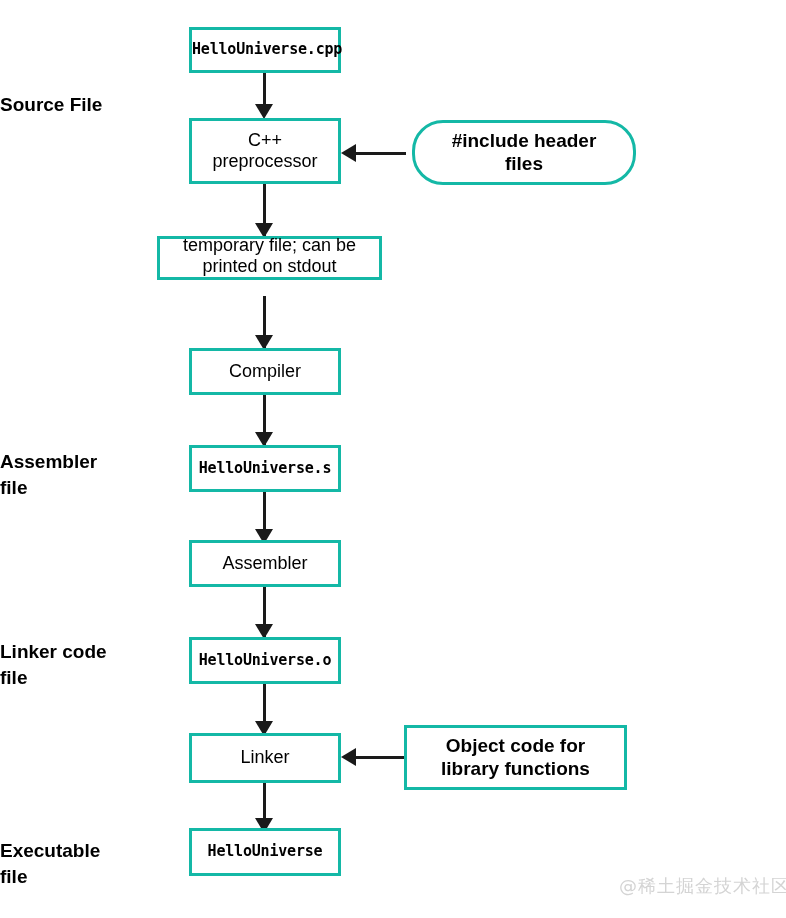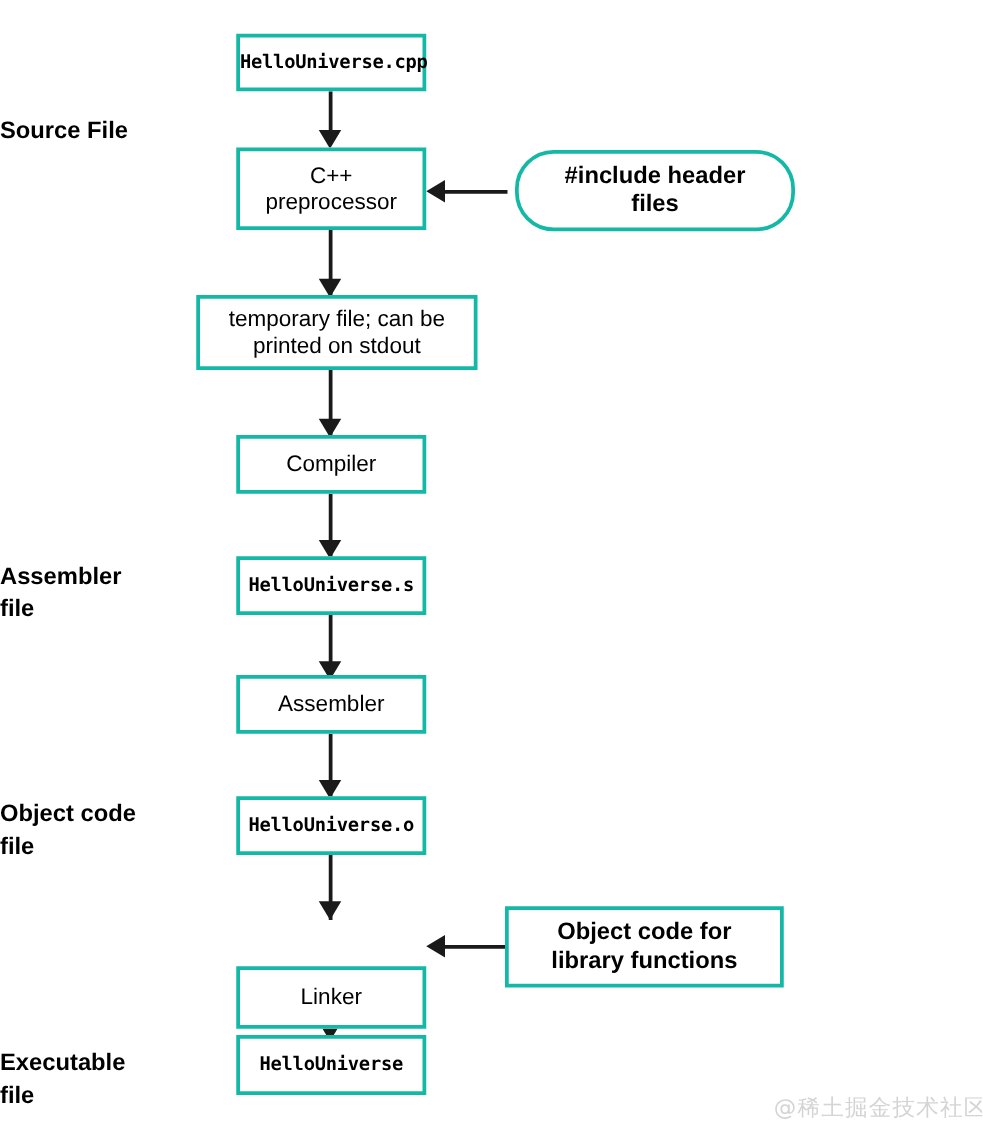--- a/index.html
+++ b/index.html
@@ -121,21 +121,21 @@
 
 <div id="canvas">
 
   <div class="watermark-faint" style="left:650px; top:4px;"></div>
 
   <div class="stage-label" style="left:0px; top:92px; width:140px;">Source File</div>
 
   <div class="stage-label" style="left:0px; top:449px; width:140px;">Assembler
 file</div>
 
-  <div class="stage-label" style="left:0px; top:639px; width:140px;">Object code
+  <div class="stage-label" style="left:0px; top:639px; width:140px;">Linker code
 file</div>
 
   <div class="stage-label" style="left:0px; top:838px; width:140px;">Executable
 file</div>
 
   <div class="v-line" style="left:263px; top:73px; height:40px;"></div>
   <div class="arrow-down" style="left:255px; top:104px;"></div>
 
   <div class="h-line" style="left:351px; top:152px; width:55px;"></div>
   <div class="arrow-left" style="left:341px; top:144px;"></div>
@@ -171,42 +171,42 @@
   <div class="node sans" style="left:189px; top:118px; width:152px; height:66px;">
     <span class="txt">C++
 preprocessor</span>
   </div>
 
   <div class="node sans-bold" style="left:412px; top:120px; width:224px; height:65px;border-radius:31px;">
     <span class="txt">#include header
 files</span>
   </div>
 
-  <div class="node sans" style="left:157px; top:236px; width:225px; height:60px;">
+  <div class="node sans" style="left:157px; top:236px; width:225px; height:44px;align-items:flex-end;">
     <span class="txt">temporary file; can be
 printed on stdout</span>
   </div>
 
   <div class="node mono" style="left:189px; top:445px; width:152px; height:47px;">
     <span class="txt">HelloUniverse.s</span>
   </div>
 
   <div class="node sans" style="left:189px; top:348px; width:152px; height:47px;">
     <span class="txt">Compiler</span>
   </div>
 
   <div class="node sans" style="left:189px; top:540px; width:152px; height:47px;">
     <span class="txt">Assembler</span>
   </div>
 
   <div class="node mono" style="left:189px; top:637px; width:152px; height:47px;">
     <span class="txt">HelloUniverse.o</span>
   </div>
 
-  <div class="node sans" style="left:189px; top:733px; width:152px; height:50px;margin-top:40px;">
+  <div class="node sans" style="left:189px; top:733px; width:152px; height:50px;">
     <span class="txt">Linker</span>
   </div>
 
   <div class="node sans-bold" style="left:404px; top:725px; width:223px; height:65px;">
     <span class="txt">Object code for
 library functions</span>
   </div>
 
   <div class="node mono" style="left:189px; top:828px; width:152px; height:48px;">
     <span class="txt">HelloUniverse</span>

